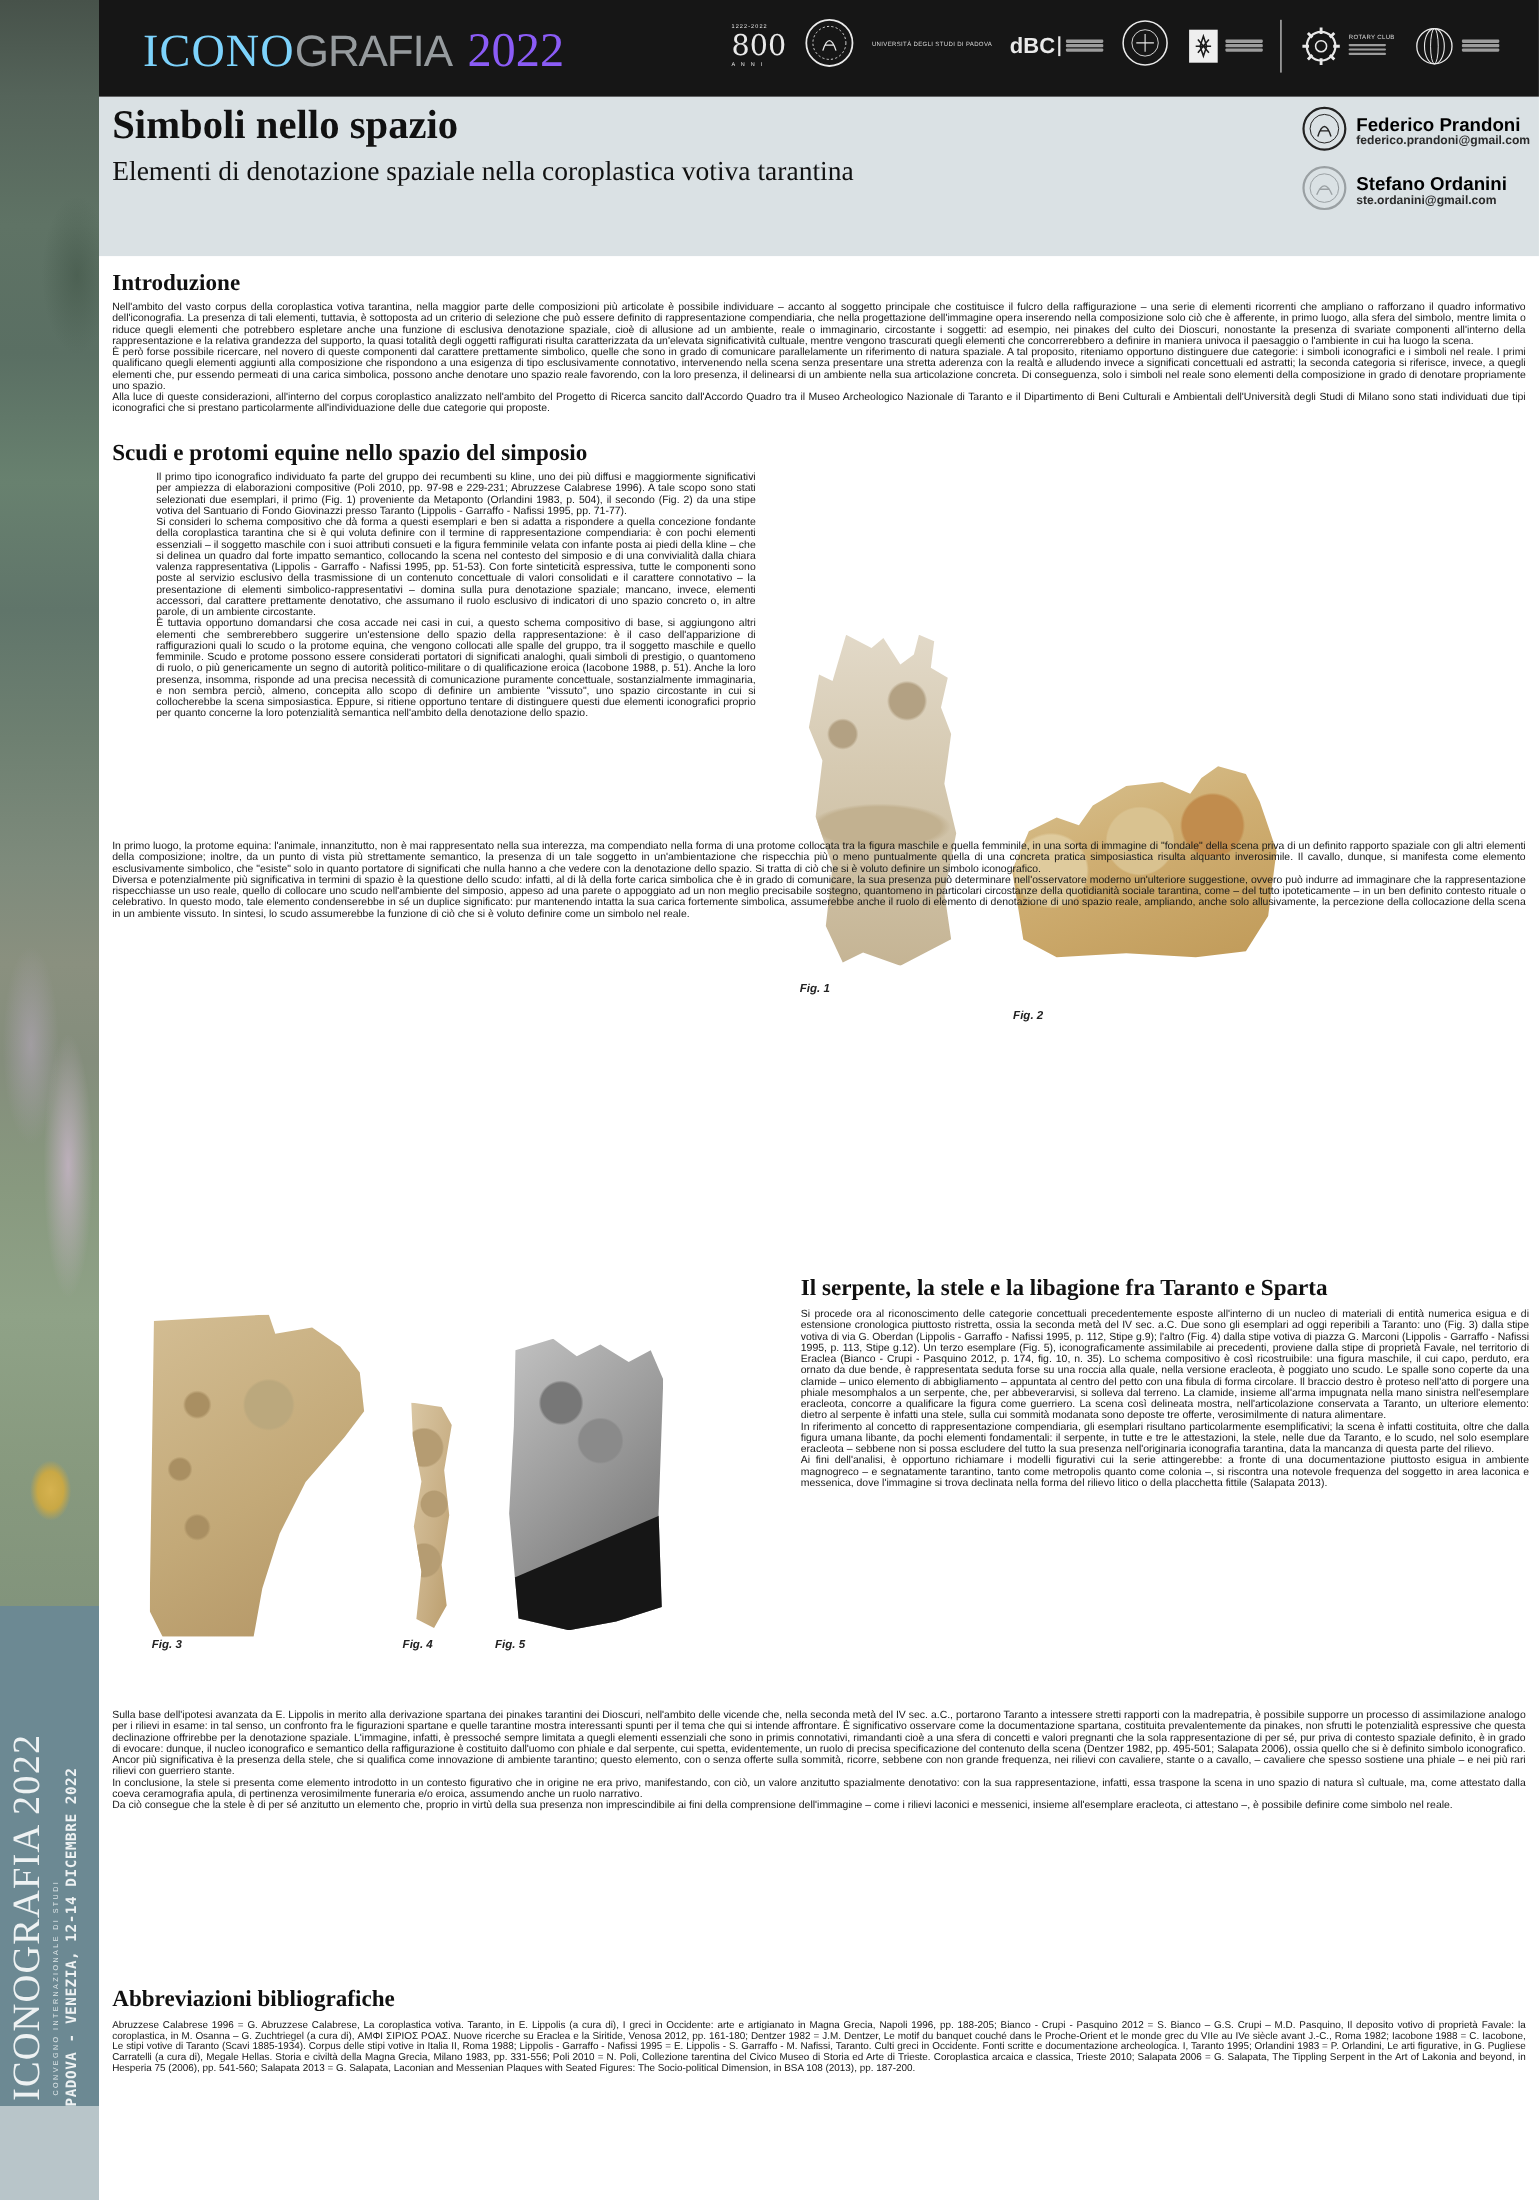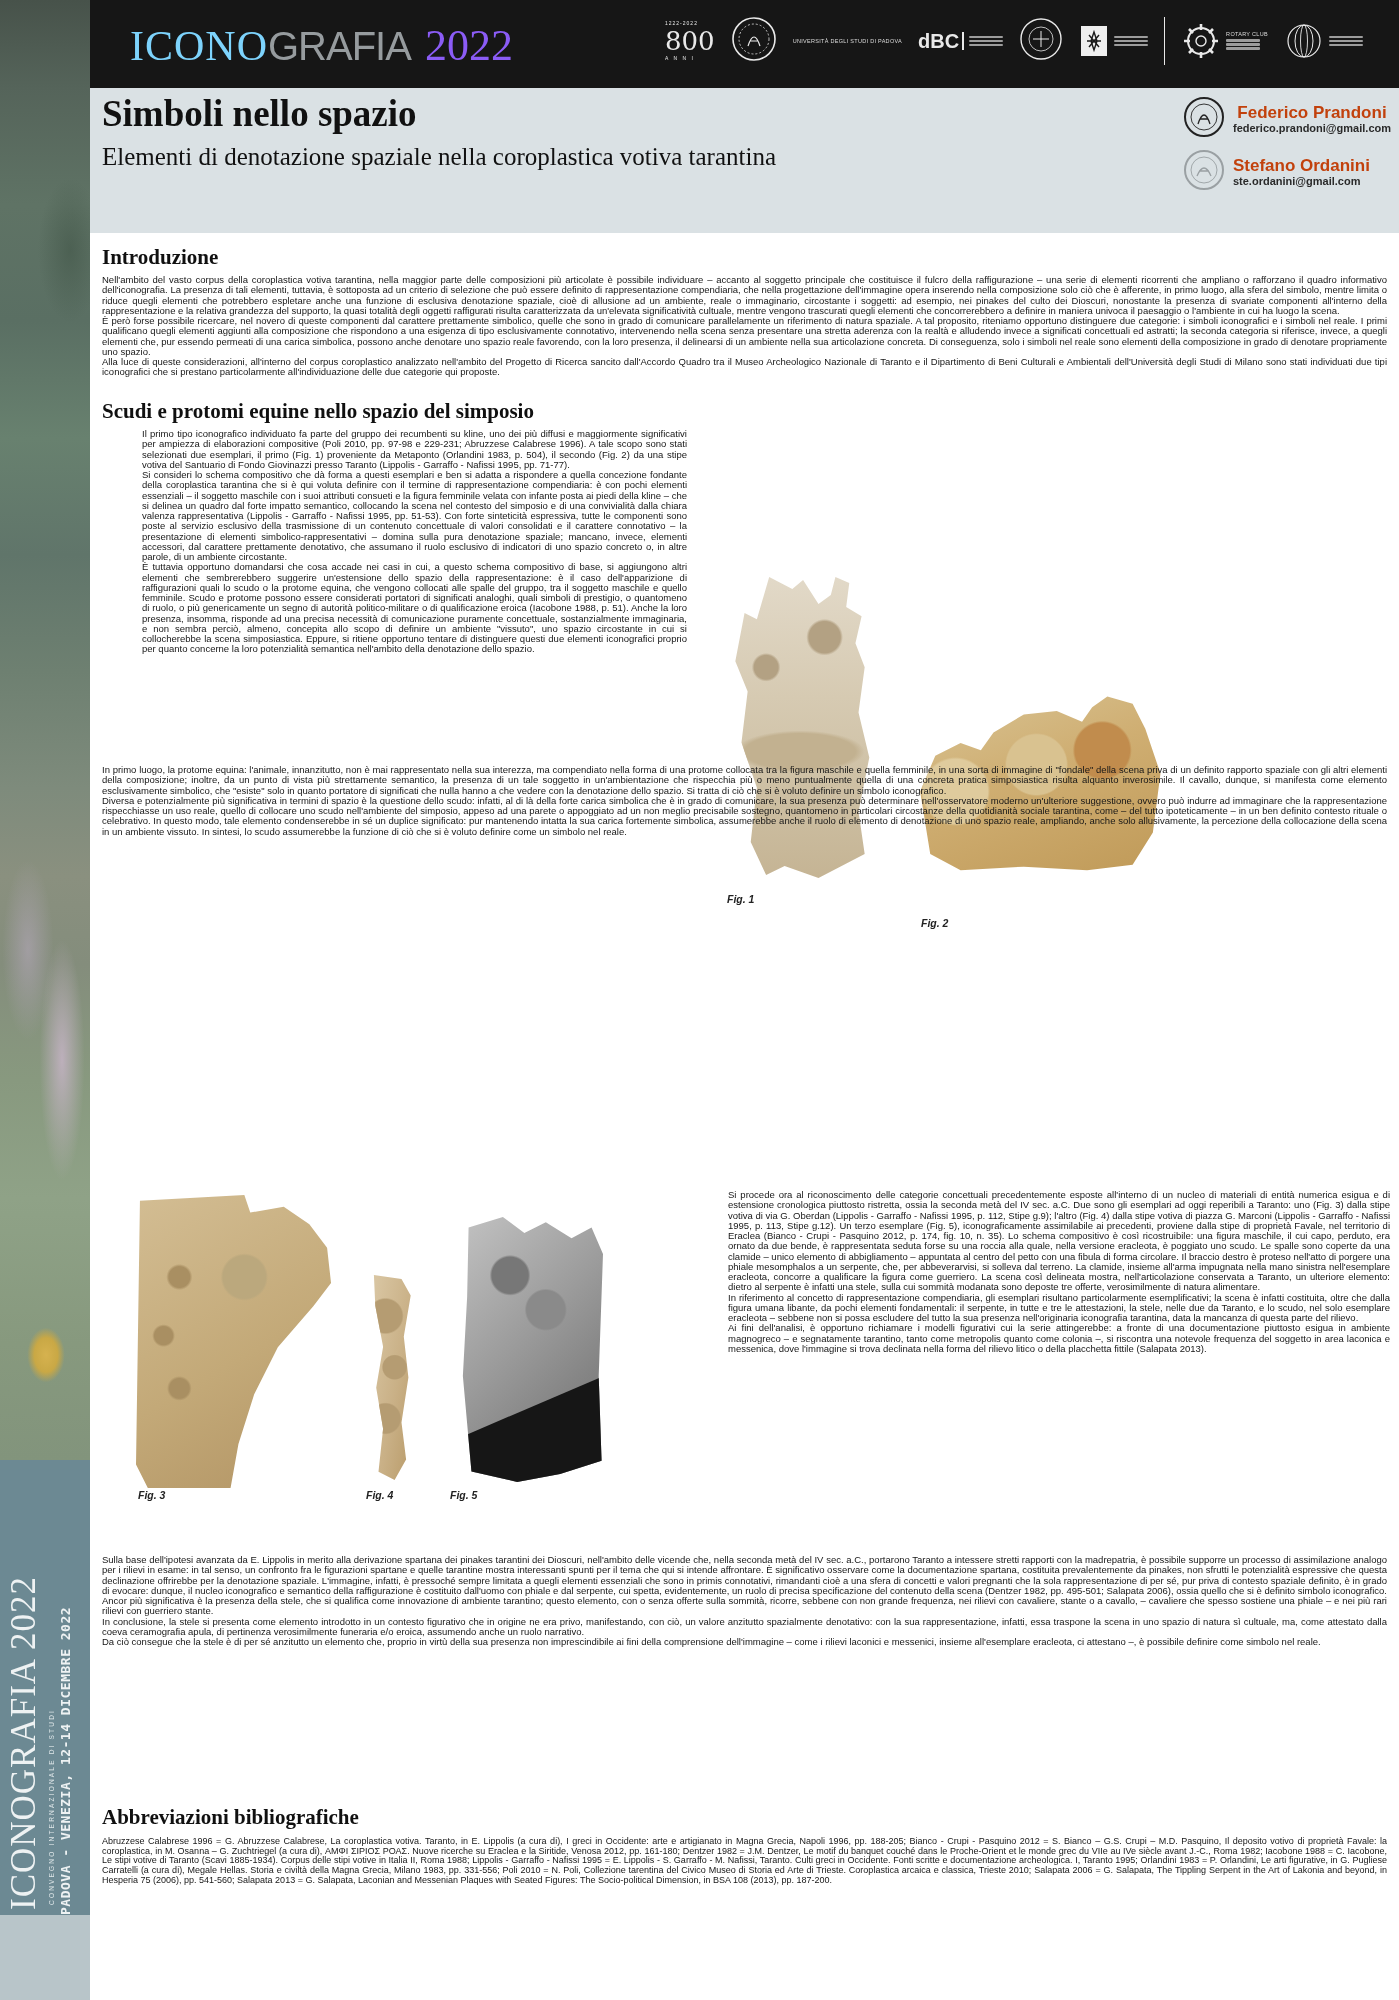--- a/index.html
+++ b/index.html
@@ -40,21 +40,21 @@
   .dbc{font:bold 20px "Liberation Sans",sans-serif;border-right:2px solid #e9e9e9;padding-right:3px;line-height:.9;}
   .bars span{display:block;width:34px;height:2.5px;background:#9c9c9c;margin:1.5px 0;border-radius:1px;}
   .divline{width:1px;height:48px;background:#e9e9e9;}
 
   
   #titleband{position:absolute;left:90px;top:88px;width:1309px;height:145px;background:#dae1e4;}
   #main-title{position:absolute;left:12px;top:4px;font:bold 37px "Liberation Serif",serif;color:#111;}
   #sub-title{position:absolute;left:12px;top:55px;font:25px "Liberation Serif",serif;color:#111;}
   #authors{position:absolute;right:8px;top:8px;}
   .author{display:flex;align-items:center;gap:8px;margin-bottom:7px;}
-  .author .nm{font:bold 17px "Liberation Sans",sans-serif;color:#c2410c;line-height:1.05;text-align:center;}
+  .author .nm{font:bold 17px "Liberation Sans",sans-serif;color:#000000;line-height:1.05;}
   .author .em{font:bold 11px "Liberation Sans",sans-serif;color:#2a2a2a;}
 
   
   #content{position:absolute;left:90px;top:233px;width:1309px;height:1767px;background:#fff;}
   .h2{position:absolute;font:bold 21px "Liberation Serif",serif;color:#101010;}
   .bt{margin:0;font-size:9.5px;line-height:1.08;text-align:justify;color:#161616;}
   .blk{position:absolute;}
   .figcap{position:absolute;font:italic bold 10.5px "Liberation Sans",sans-serif;color:#222;}
 
   .figart{position:absolute;}
@@ -246,20 +246,21 @@
     <div class="figart" id="fig1-art" style="left:633px;top:344px;width:154px;height:301px;"></div>
     <div class="figart" id="fig2-art" style="left:820px;top:460px;width:253px;height:179px;"></div>
     <div class="figcap" style="left:637px;top:660px;">Fig. 1</div>
     <div class="figcap" style="left:813px;top:684px;margin-left:18px;">Fig. 2</div>
 
     <div class="blk" style="left:12px;top:532px;width:1285px;">
       <p class="bt">In primo luogo, la protome equina: l'animale, innanzitutto, non è mai rappresentato nella sua interezza, ma compendiato nella forma di una protome collocata tra la figura maschile e quella femminile, in una sorta di immagine di "fondale" della scena priva di un definito rapporto spaziale con gli altri elementi della composizione; inoltre, da un punto di vista più strettamente semantico, la presenza di un tale soggetto in un'ambientazione che rispecchia più o meno puntualmente quella di una concreta pratica simposiastica risulta alquanto inverosimile. Il cavallo, dunque, si manifesta come elemento esclusivamente simbolico, che "esiste" solo in quanto portatore di significati che nulla hanno a che vedere con la denotazione dello spazio. Si tratta di ciò che si è voluto definire un simbolo iconografico.</p>
       <p class="bt">Diversa e potenzialmente più significativa in termini di spazio è la questione dello scudo: infatti, al di là della forte carica simbolica che è in grado di comunicare, la sua presenza può determinare nell'osservatore moderno un'ulteriore suggestione, ovvero può indurre ad immaginare che la rappresentazione rispecchiasse un uso reale, quello di collocare uno scudo nell'ambiente del simposio, appeso ad una parete o appoggiato ad un non meglio precisabile sostegno, quantomeno in particolari circostanze della quotidianità sociale tarantina, come – del tutto ipoteticamente – in un ben definito contesto rituale o celebrativo. In questo modo, tale elemento condenserebbe in sé un duplice significato: pur mantenendo intatta la sua carica fortemente simbolica, assumerebbe anche il ruolo di elemento di denotazione di uno spazio reale, ampliando, anche solo allusivamente, la percezione della collocazione della scena in un ambiente vissuto. In sintesi, lo scudo assumerebbe la funzione di ciò che si è voluto definire come un simbolo nel reale.</p>
     </div>
 
+    <div class="h2" style="left:638px;top:925px;">Il serpente, la stele e la libagione fra Taranto e Sparta</div>
     <div class="blk" style="left:638px;top:957px;width:662px;">
       <p class="bt">Si procede ora al riconoscimento delle categorie concettuali precedentemente esposte all'interno di un nucleo di materiali di entità numerica esigua e di estensione cronologica piuttosto ristretta, ossia la seconda metà del IV sec. a.C. Due sono gli esemplari ad oggi reperibili a Taranto: uno (Fig. 3) dalla stipe votiva di via G. Oberdan (Lippolis - Garraffo - Nafissi 1995, p. 112, Stipe g.9); l'altro (Fig. 4) dalla stipe votiva di piazza G. Marconi (Lippolis - Garraffo - Nafissi 1995, p. 113, Stipe g.12). Un terzo esemplare (Fig. 5), iconograficamente assimilabile ai precedenti, proviene dalla stipe di proprietà Favale, nel territorio di Eraclea (Bianco - Crupi - Pasquino 2012, p. 174, fig. 10, n. 35). Lo schema compositivo è così ricostruibile: una figura maschile, il cui capo, perduto, era ornato da due bende, è rappresentata seduta forse su una roccia alla quale, nella versione eracleota, è poggiato uno scudo. Le spalle sono coperte da una clamide – unico elemento di abbigliamento – appuntata al centro del petto con una fibula di forma circolare. Il braccio destro è proteso nell'atto di porgere una phiale mesomphalos a un serpente, che, per abbeverarvisi, si solleva dal terreno. La clamide, insieme all'arma impugnata nella mano sinistra nell'esemplare eracleota, concorre a qualificare la figura come guerriero. La scena così delineata mostra, nell'articolazione conservata a Taranto, un ulteriore elemento: dietro al serpente è infatti una stele, sulla cui sommità modanata sono deposte tre offerte, verosimilmente di natura alimentare.</p>
       <p class="bt">In riferimento al concetto di rappresentazione compendiaria, gli esemplari risultano particolarmente esemplificativi; la scena è infatti costituita, oltre che dalla figura umana libante, da pochi elementi fondamentali: il serpente, in tutte e tre le attestazioni, la stele, nelle due da Taranto, e lo scudo, nel solo esemplare eracleota – sebbene non si possa escludere del tutto la sua presenza nell'originaria iconografia tarantina, data la mancanza di questa parte del rilievo.</p>
       <p class="bt">Ai fini dell'analisi, è opportuno richiamare i modelli figurativi cui la serie attingerebbe: a fronte di una documentazione piuttosto esigua in ambiente magnogreco – e segnatamente tarantino, tanto come metropolis quanto come colonia –, si riscontra una notevole frequenza del soggetto in area laconica e messenica, dove l'immagine si trova declinata nella forma del rilievo litico o della placchetta fittile (Salapata 2013).</p>
     </div>
 
     <div class="figart" id="fig3-art" style="left:46px;top:962px;width:197px;height:293px;"></div>
     <div class="figart" id="fig4-art" style="left:277px;top:1042px;width:46px;height:205px;"></div>
     <div class="figart" id="fig5-art" style="left:370px;top:984px;width:143px;height:265px;">
       <div id="fig5-shadow"></div>

